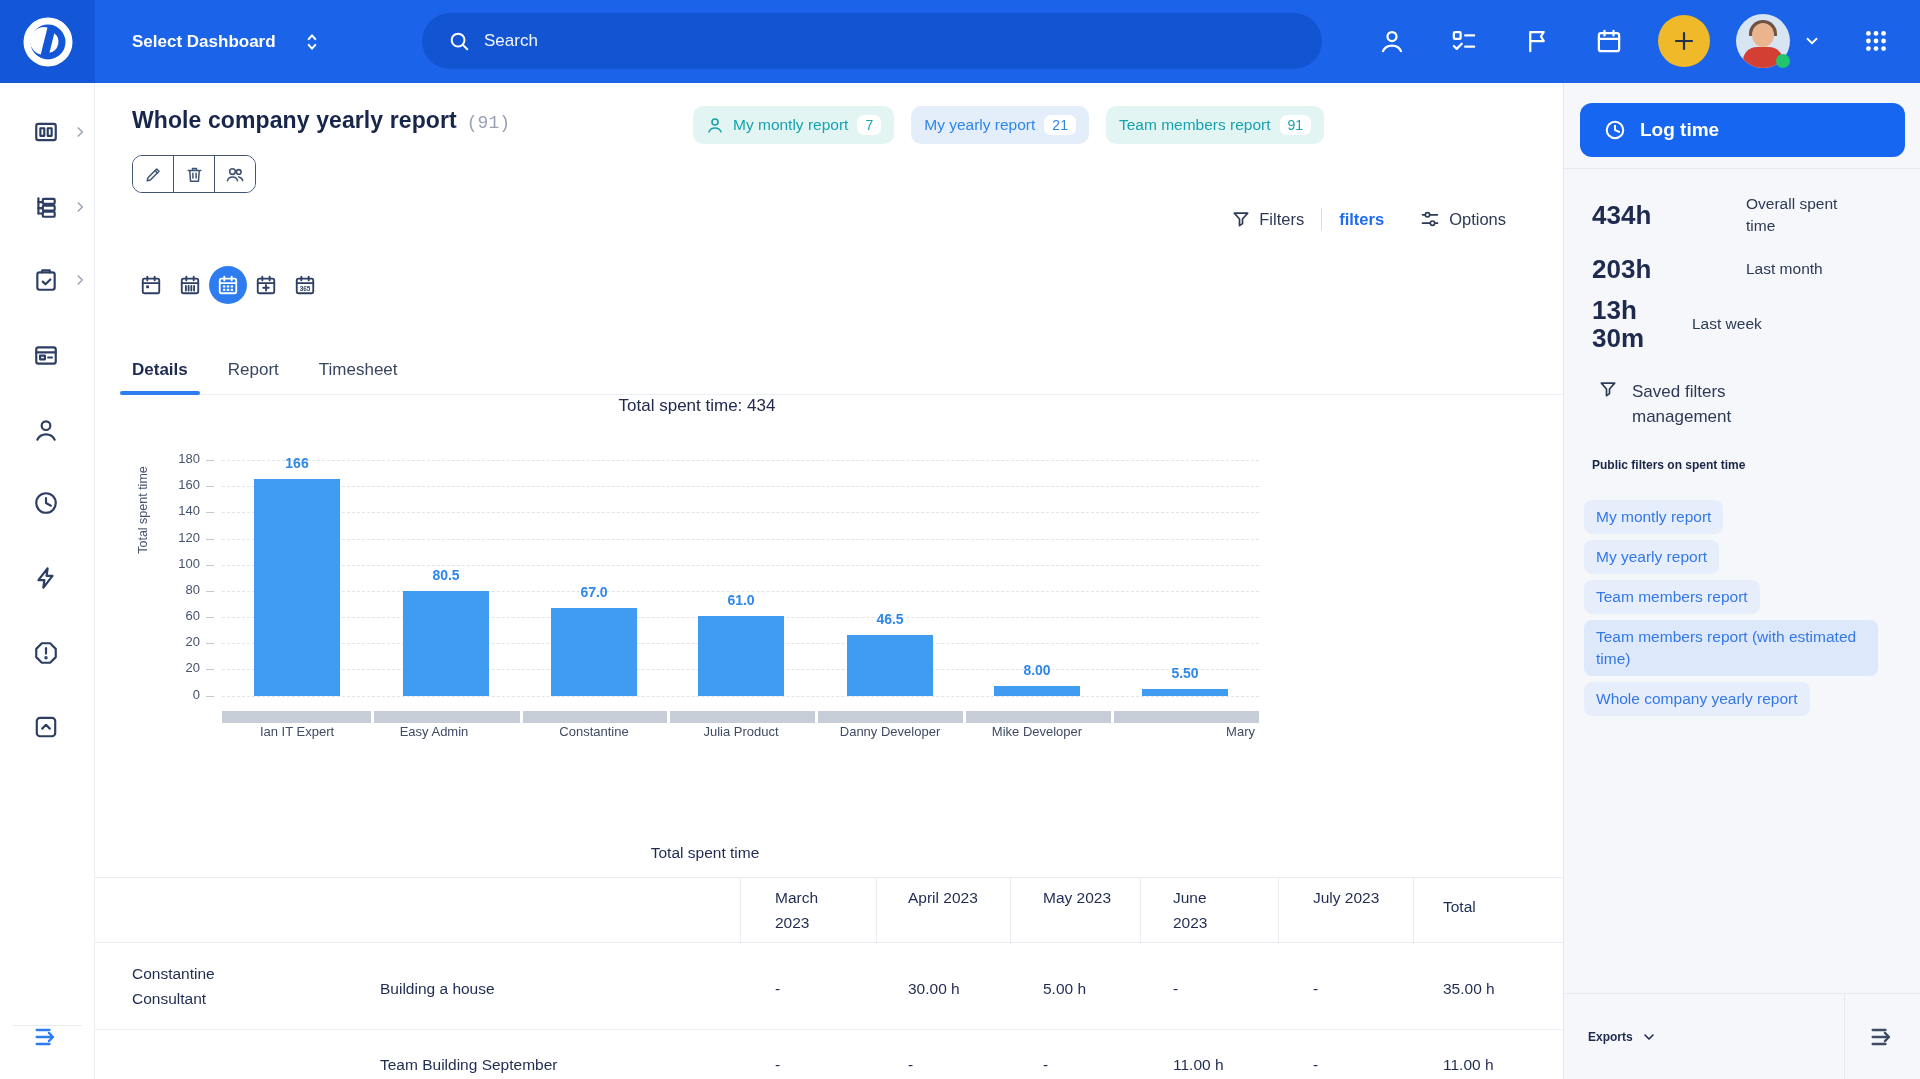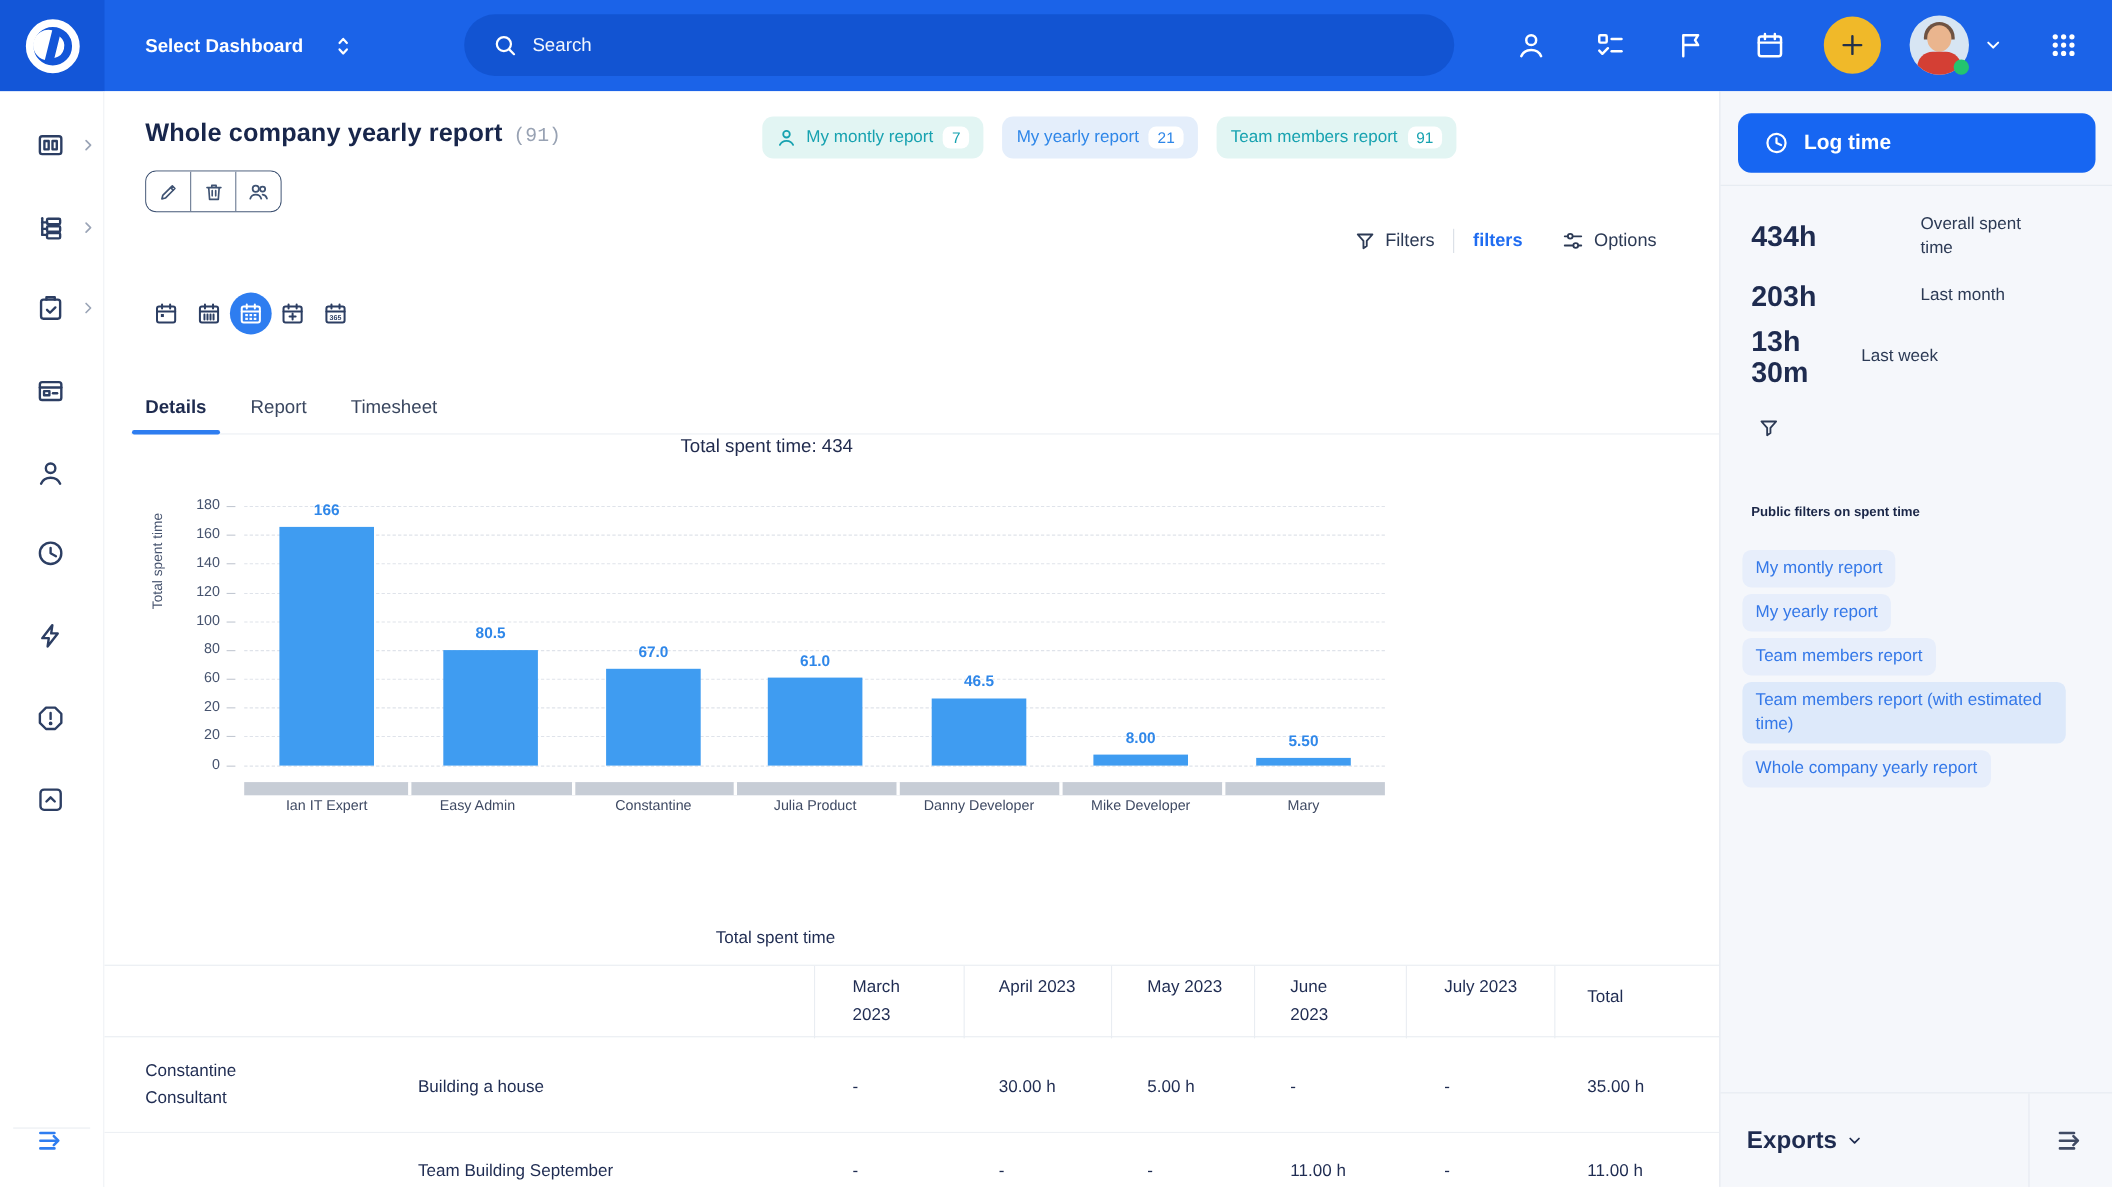--- a/index.html
+++ b/index.html
@@ -43,21 +43,21 @@
   .stat-lbl{width:150px;font-size:15.5px;color:#2c3a55;line-height:22px;margin-left:24px;}
   .saved-filters{position:absolute;left:34px;top:296px;display:flex;gap:14px;cursor:pointer;color:#2c3a55;}
   .saved-filters .txt{width:180px;font-size:17px;line-height:25px;}
   .pf-heading{position:absolute;left:28px;top:375px;font-size:12px;font-weight:700;color:#1a2647;}
   .pills{position:absolute;left:20px;top:417px;display:flex;flex-direction:column;align-items:flex-start;gap:6px;}
   .pill{background:#e7eefb;color:#3478e8;font-size:15.5px;line-height:22px;padding:6px 12px;
         border-radius:8px;cursor:pointer;}
   .pill.emph{background:#dde9fa;max-width:270px;}
   .rp-footer{position:absolute;left:0;top:910px;width:357px;height:86px;border-top:1px solid #e6eaf1;}
   .exports{position:absolute;left:24px;top:0;height:86px;display:flex;align-items:center;gap:8px;
-           font-size:22px;font-weight:700;color:#1e2b4f;cursor:pointer;}
+           font-size:12px;font-weight:700;color:#1e2b4f;cursor:pointer;}
   .rp-vdiv{position:absolute;left:280px;top:0;bottom:0;width:1px;background:#e6eaf1;}
   .collapse-right{position:absolute;left:318px;top:43px;transform:translate(-50%,-50%);color:#3f4a63;cursor:pointer;}
   
   .main{position:absolute;left:95px;top:83px;width:1468px;height:996px;background:#fff;}
   .page-head{position:absolute;left:37px;top:24px;display:flex;align-items:baseline;gap:10px;}
   .page-head h1{margin:0;font-size:23px;font-weight:700;color:#18264b;letter-spacing:.1px;}
   .page-count{font-size:18px;color:#98a2b3;font-family:Liberation Mono, monospace;}
   .chips{position:absolute;left:598px;top:23px;display:flex;gap:17px;}
   .chip{height:38px;border-radius:10px;display:flex;align-items:center;gap:9px;padding:0 13px;
         font-size:15.5px;cursor:pointer;white-space:nowrap;}
@@ -444,21 +444,21 @@
       <div class="bar-val" style="left: 603px; top: 509px;">61.0</div>
       <div class="xlabel" style="left: 576px;">Julia Product</div>
       <div class="bar" style="left: 752px; top: 552px; width: 86px; height: 61px; background: rgb(63, 156, 241);"></div>
       <div class="bar-val" style="left: 752px; top: 528px;">46.5</div>
       <div class="xlabel" style="left: 725px;">Danny Developer</div>
       <div class="bar" style="left: 899px; top: 603px; width: 86px; height: 10px; background: rgb(63, 156, 241);"></div>
       <div class="bar-val" style="left: 899px; top: 579px;">8.00</div>
       <div class="xlabel" style="left: 872px;">Mike Developer</div>
       <div class="bar" style="left: 1047px; top: 606px; width: 86px; height: 7px; background: rgb(63, 156, 241);"></div>
       <div class="bar-val" style="left: 1047px; top: 582px;">5.50</div>
-      <div class="xlabel" style="left: 1020px;">Mary</div>
+      <div class="xlabel" style="left: 1020px; text-align: right;">Mary</div>
     </div>
   <div class="chart-scroll" id="chart-scroll">
       <div class="scroll-sep" style="left: 149px;"></div>
       <div class="scroll-sep" style="left: 298px;"></div>
       <div class="scroll-sep" style="left: 445px;"></div>
       <div class="scroll-sep" style="left: 593px;"></div>
       <div class="scroll-sep" style="left: 741px;"></div>
       <div class="scroll-sep" style="left: 889px;"></div>
     </div>
 
@@ -521,20 +521,21 @@
       <div class="stat-row" style="top: 210px; height: 62px; align-items: center;">
         <div class="stat-val" style="width: 76px;">13h 30m</div>
         <div class="stat-lbl" style="width: 120px; ">Last week</div>
       </div>
     </div>
 
   <div class="saved-filters">
     <svg width="20" height="20" viewBox="0 0 24 24" fill="none" stroke="#2c3a55" stroke-width="2" stroke-linecap="round" stroke-linejoin="round">
       <path d="M4 5h16l-6.2 7v5.5L10.2 20v-8L4 5z"></path>
     </svg>
+    <div class="txt">Saved filters management</div>
   </div>
 
   <div class="pf-heading">Public filters on spent time</div>
   <div class="pills" id="pills">
       <div class="pill">My montly report</div>
       <div class="pill">My yearly report</div>
       <div class="pill">Team members report</div>
       <div class="pill emph">Team members report (with estimated time)</div>
       <div class="pill">Whole company yearly report</div>
     </div>

